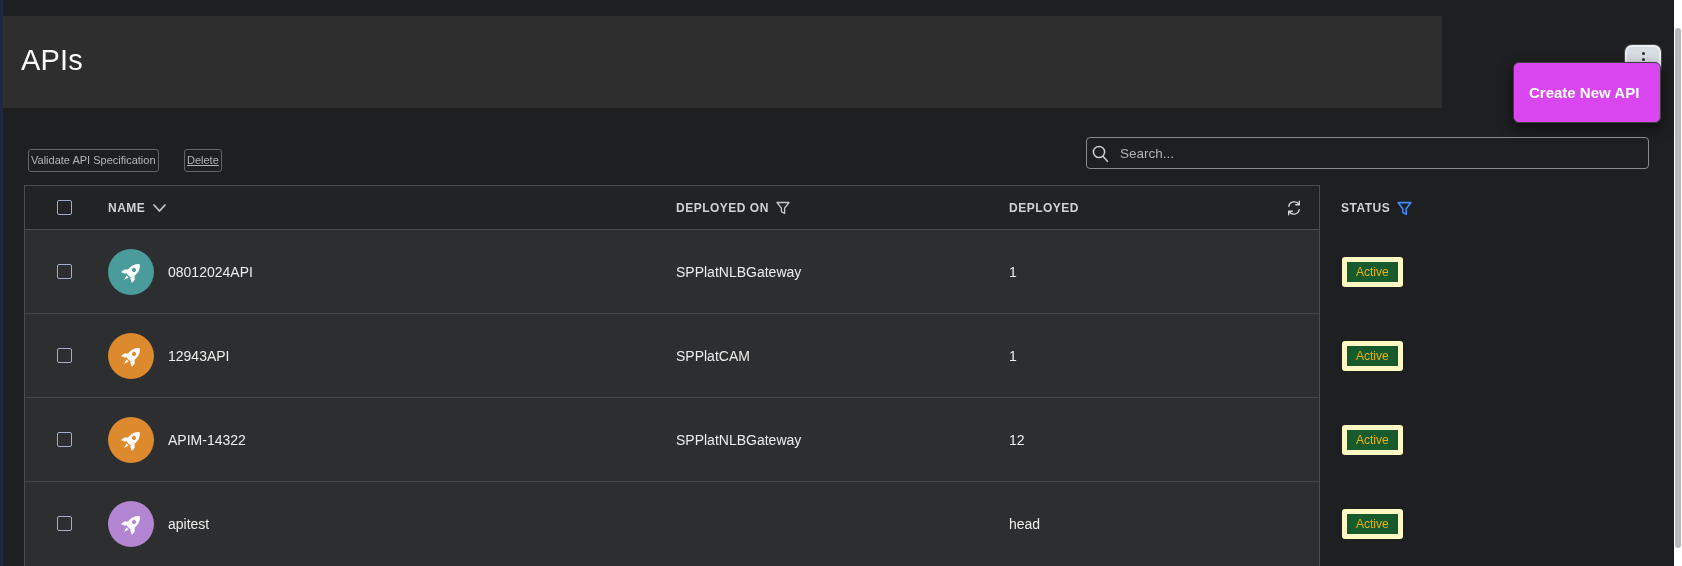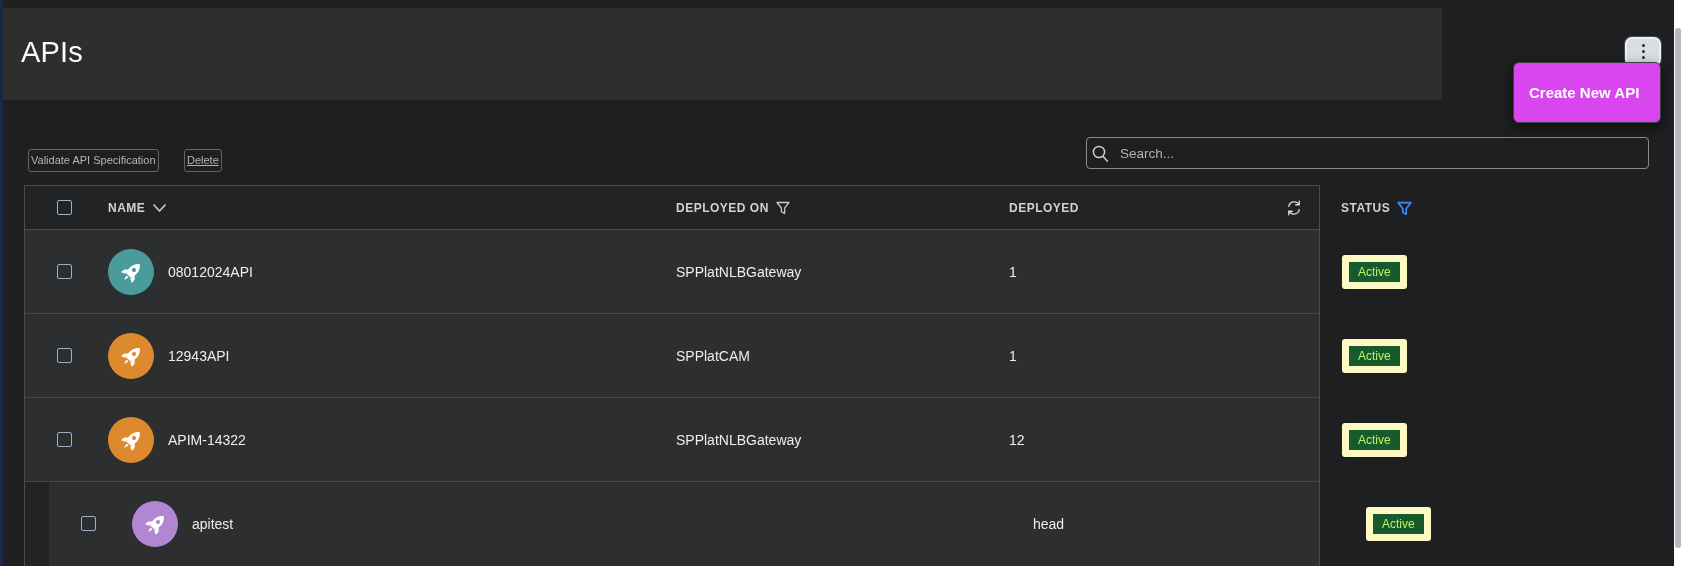--- a/index.html
+++ b/index.html
@@ -8,21 +8,21 @@
     font-family:"Liberation Sans", sans-serif;
     background:#1e1f20;
     position:relative;
   }
   .stage { position:absolute; inset:0; width:1682px; height:566px; overflow:hidden; }
 
   
   .left-strip { position:absolute; left:0; top:0; width:3px; height:566px; background:#1b2a40; }
 
   
-  .page-header { position:absolute; left:3px; top:8px; width:1439px; height:92px; background:#2e2e2e; }
+  .page-header { position:absolute; left:3px; top:16px; width:1439px; height:92px; background:#2e2e2e; }
   .page-title { position:absolute; left:18px; top:28px; font-size:29px; font-weight:500; color:#fafafa; letter-spacing:.2px; }
 
   
   .kebab-btn {
     position:absolute; left:1622px; top:29px; width:36px; height:29px;
     background:#d9dee4; border:2px solid #eef1f4; border-radius:7px;
     box-shadow:0 0 0 1px #4a4a4a;
     display:flex; align-items:center; justify-content:center; cursor:pointer;
   }
   .kebab-dots { display:flex; flex-direction:column; gap:3px; }
@@ -80,34 +80,34 @@
 
   .cb {
     width:15px; height:15px; border:1px solid #9fb0c4; border-radius:2px;
     background:transparent; display:inline-block; cursor:pointer;
   }
   .cb-head { position:absolute; left:32px; top:14px; }
 
   .row {
     position:relative; height:84px; background:#2d2e2f; border-bottom:1px solid #454648;
   }
-  .row:last-child { border-bottom:none;margin-left:24px; }
+  .row:last-child { border-bottom:none; }
   .row .cb { position:absolute; left:32px; top:34px; }
   .avatar {
     position:absolute; left:83px; top:19px; width:46px; height:46px; border-radius:50%;
     background:var(--av,#888); display:flex; align-items:center; justify-content:center;
   }
   .cell { position:absolute; top:0; height:84px; display:flex; align-items:center; color:#ededed; font-size:14px; }
   .cell-name { left:143px; cursor:pointer; }
   .cell-deployed { left:651px; }
   .cell-version { left:984px; }
   .cell-status { left:1317px; }
   .badge {
-    background:#175a2b; border:7px solid #fef9c3; border-radius:3px;
-    color:#bef264; font-size:12px; padding:4px 9px; line-height:1; display:inline-block;
+    background:#175a2b; border:5px solid #fef9c3; border-radius:3px;
+    color:#eab308; font-size:12px; padding:4px 9px; line-height:1; display:inline-block;
   }
 
   
   .scrollbar { position:absolute; right:0; top:0; width:8px; height:566px; background:#ffffff; }
   .scroll-thumb { position:absolute; left:1px; top:28px; width:6px; height:520px; background:#b5b9bd; border-radius:4px; }
 </style>
 </head>
 <body>
 
 <div class="stage">

